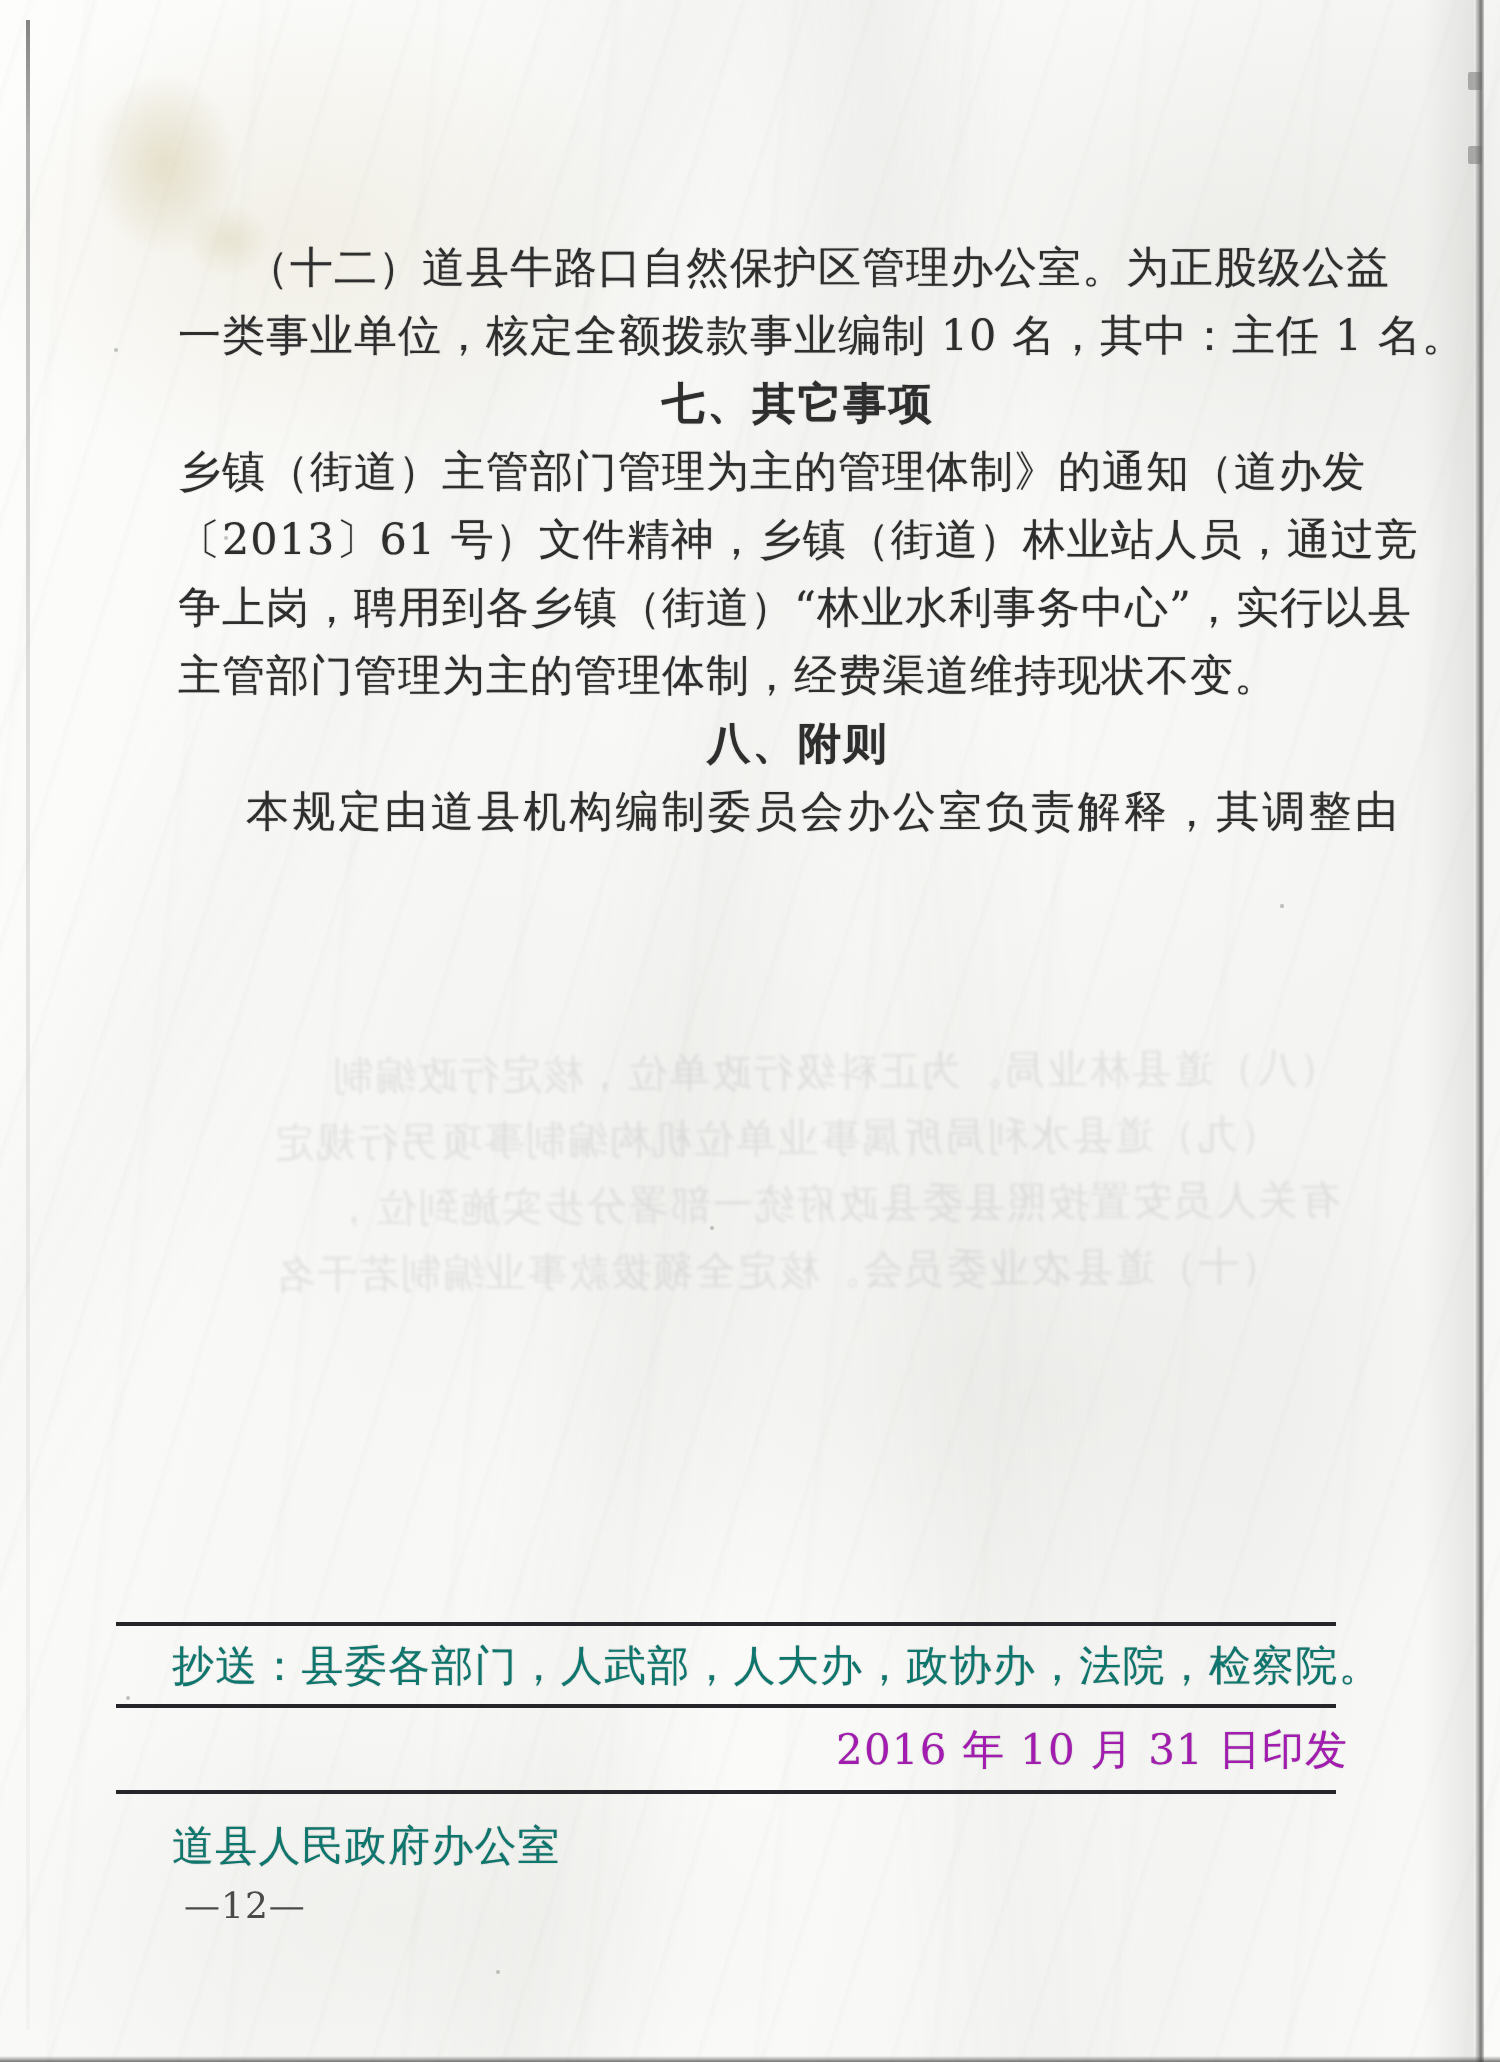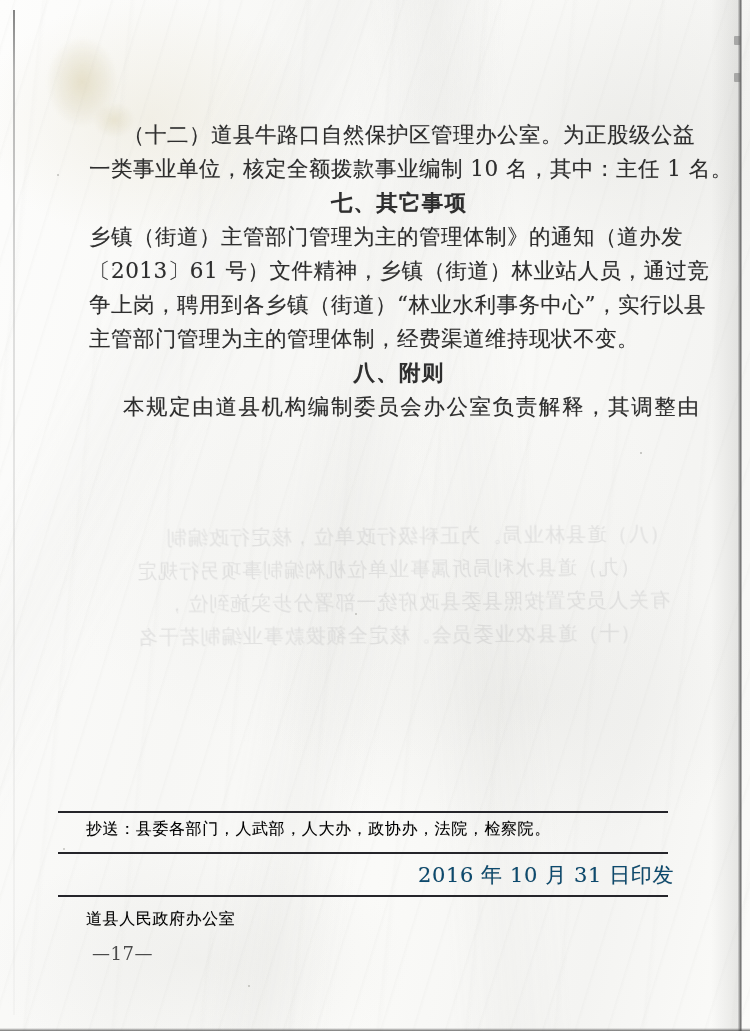--- a/index.html
+++ b/index.html
@@ -170,30 +170,30 @@
     width: 610px;
     background: #25252a;
   }
   .rule-top    { top: 811px;  height: 2.4px; }
   .rule-mid    { top: 852px;  height: 2.4px; }
   .rule-bottom { top: 895px;  height: 2.4px; }
 
   .footer-row {
     position: absolute;
     left: 86px;
-    font-size: 16px;
+    font-size: 21px;
     letter-spacing: 0.6px;
-    color: #000000;
+    color: #0f766e;
     white-space: nowrap;
     text-shadow: 0 0 0.7px rgba(70,70,70,0.40);
   }
   .footer-cc   { top: 819px; }
   .footer-org  { top: 909px; text-align: right; }
   .footer-date { position: absolute; left: 418px; top: 861px;
-                 font-size: 21px; letter-spacing: 0.6px; color: #0c4a6e;
+                 font-size: 21px; letter-spacing: 0.6px; color: #a21caf;
                  white-space: nowrap;
                  text-shadow: 0 0 0.7px rgba(70,70,70,0.40); }
 
   .page-number {
     position: absolute;
     left: 92px;
     top: 943px;
     font-size: 18px;
     letter-spacing: 0.5px;
     color: #4a4a4a;
@@ -251,15 +251,15 @@
   </div>
 
   <div class="rule rule-top"></div>
   <div class="rule rule-mid"></div>
   <div class="rule rule-bottom"></div>
 
   <div class="footer-row footer-cc">抄送：县委各部门，人武部，人大办，政协办，法院，检察院。</div>
   <div class="footer-row footer-org">道县人民政府办公室</div>
   <div class="footer-date">2016 年 10 月 31 日印发</div>
 
-  <div class="page-number">—17—</div>
+  <div class="page-number">—12—</div>
 
 </div>
 
 </body></html>

